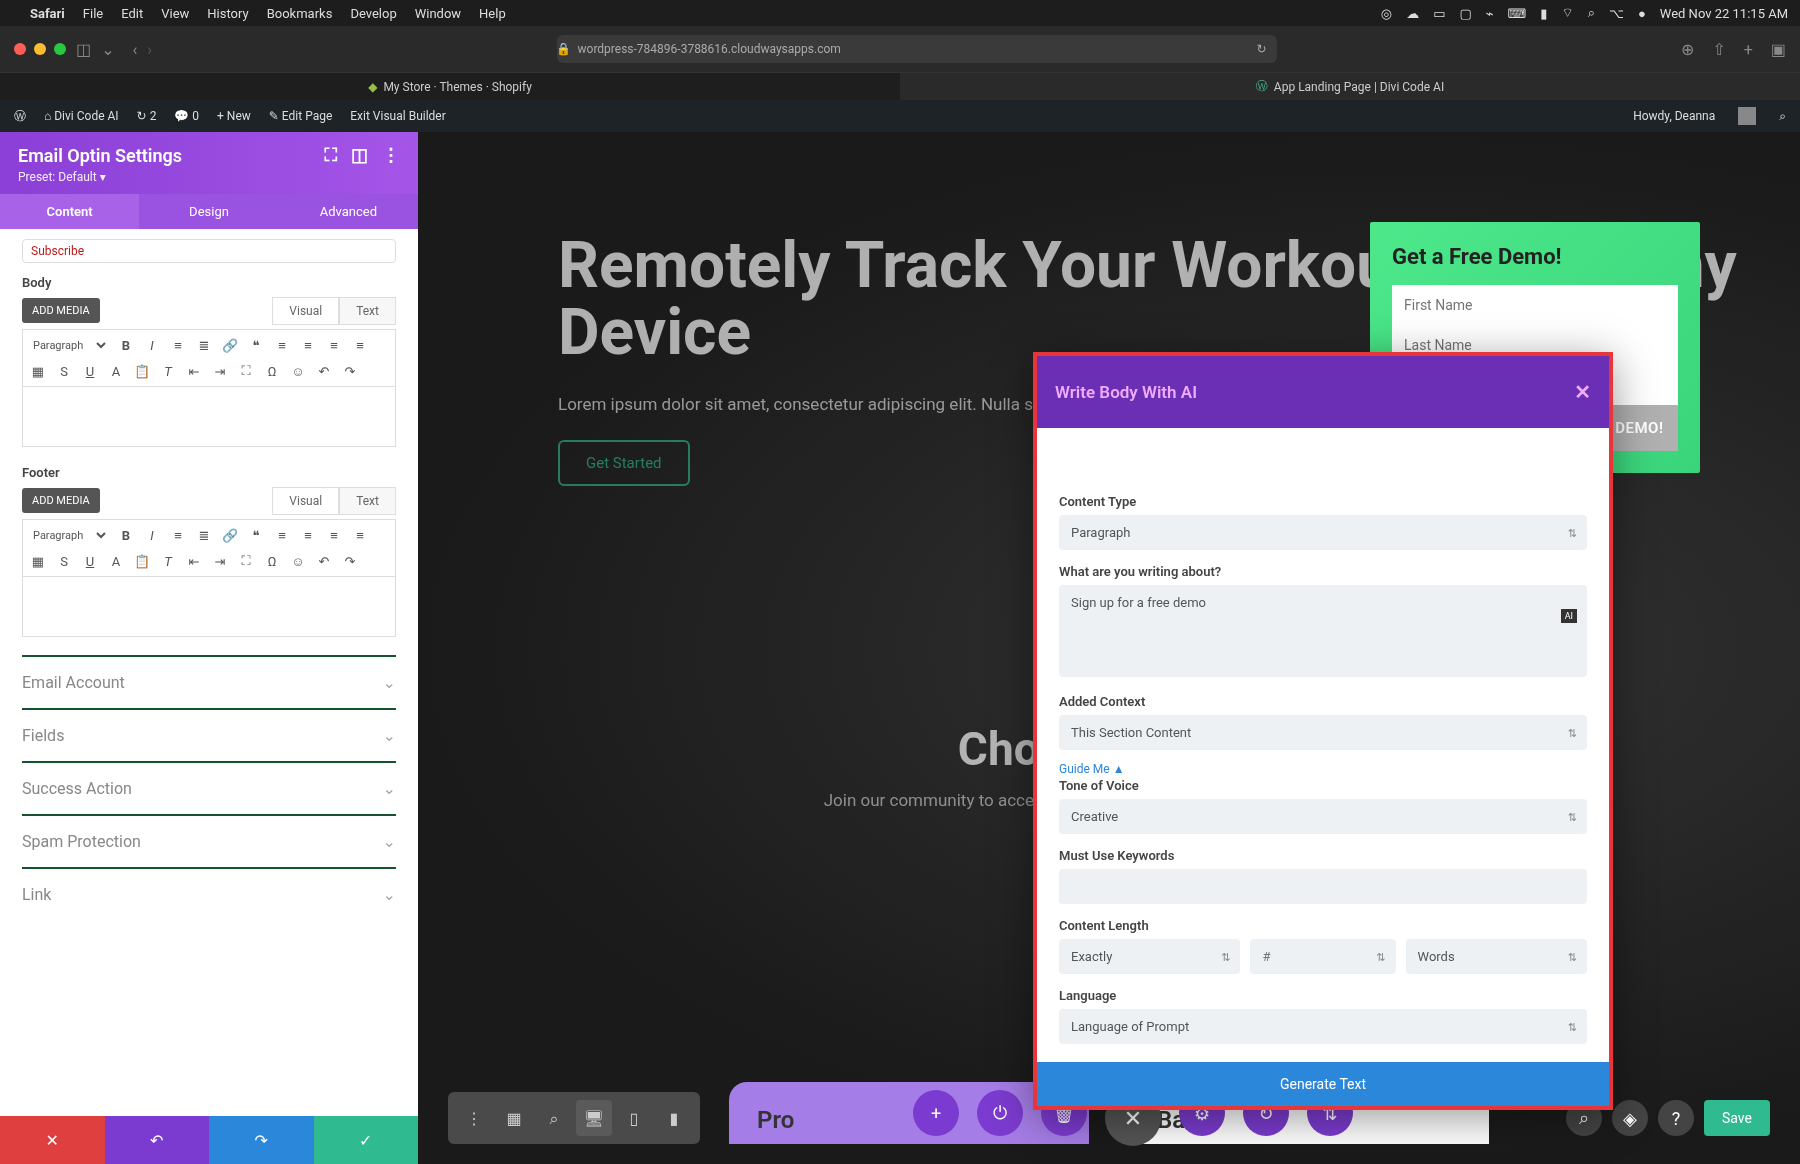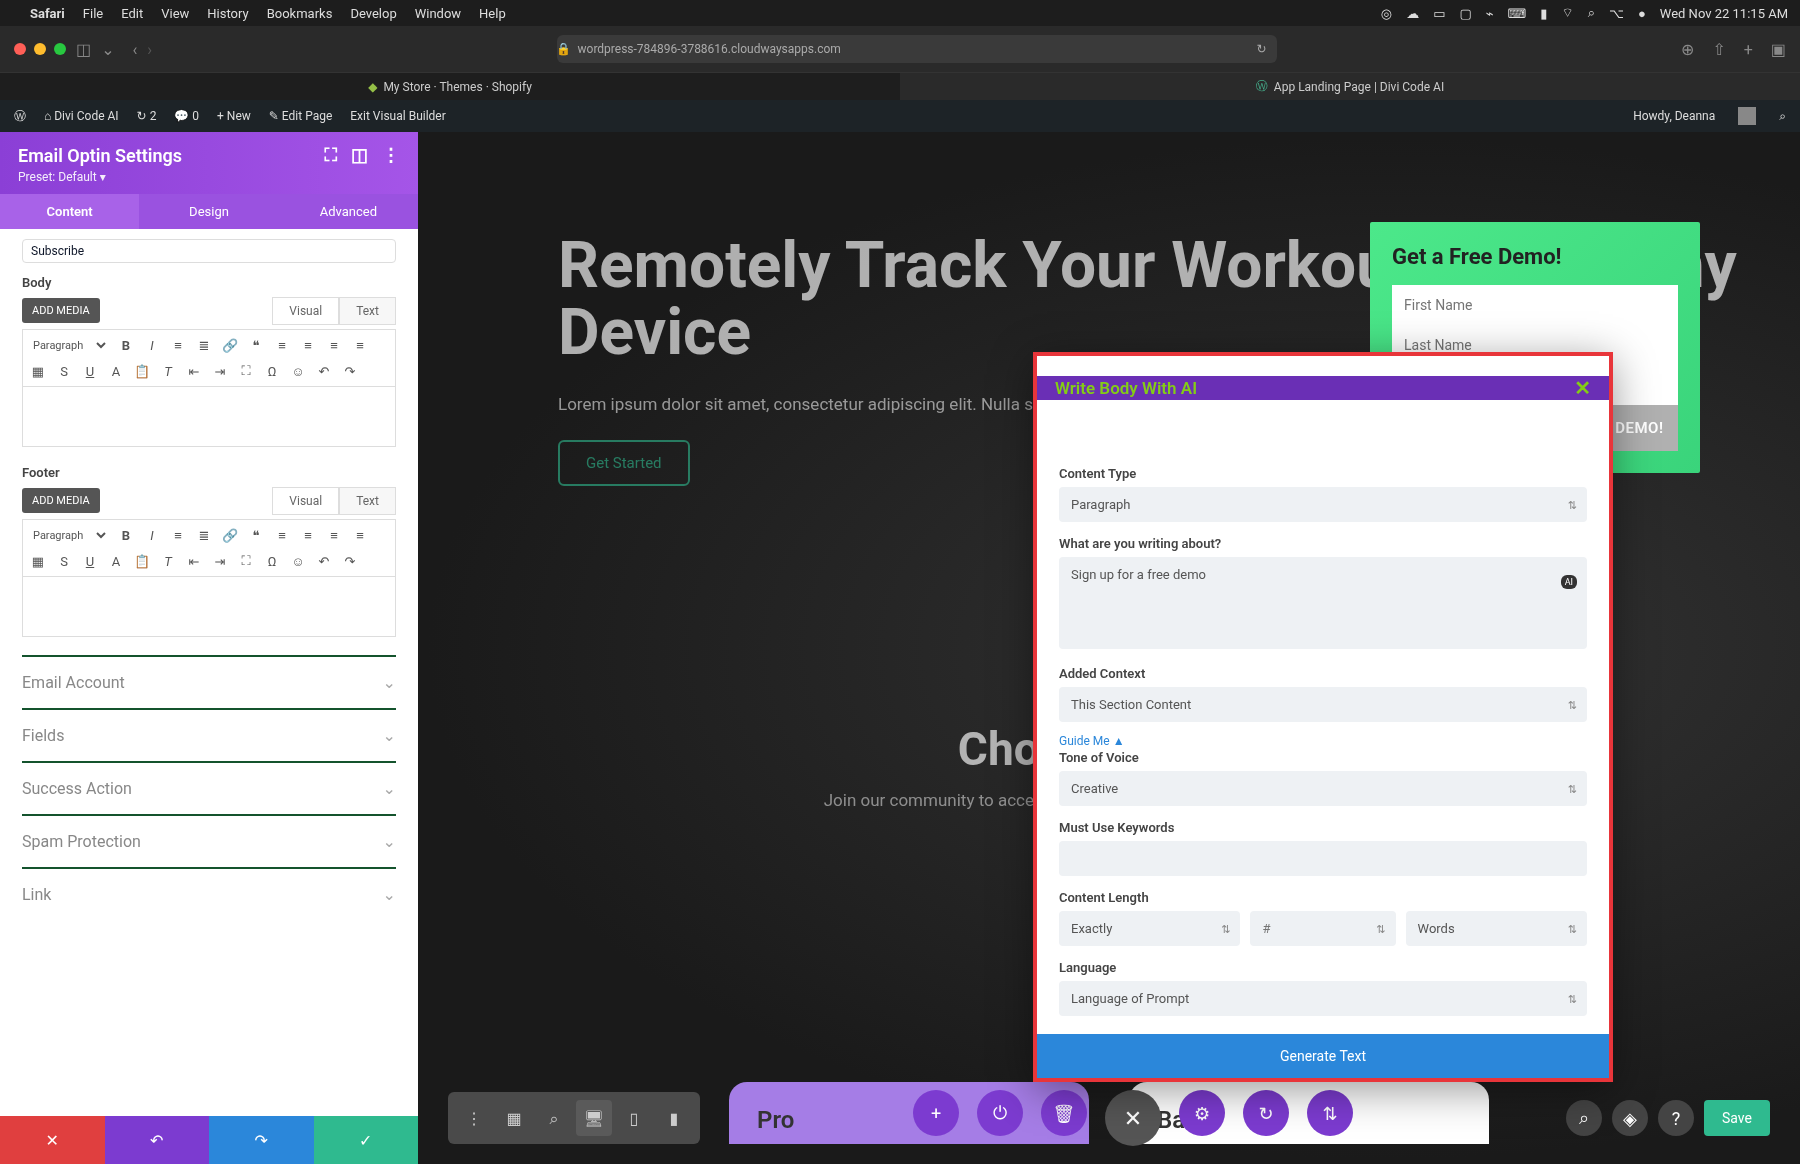--- a/index.html
+++ b/index.html
@@ -34,21 +34,21 @@
 .sidebar { width:418px; background:#fff; display:flex; flex-direction:column; height:100%; }
 .sb-head { background:#7e3bd0; background:linear-gradient(90deg,#8b3fd6,#a555e8); color:#fff; padding:12px 18px 10px; }
 .sb-title { font-size:18px; font-weight:600; display:flex; align-items:center; }
 .sb-title .tools { margin-left:auto; display:flex; gap:14px; }
 .sb-preset { font-size:12px; opacity:.9; margin-top:4px; }
 .sb-tabs { display:flex; background:#9a52e0; color:#fff; font-size:13px; }
 .sb-tab { flex:1; text-align:center; padding:10px 0; }
 .sb-tab.active { background:#a862e8; font-weight:600; }
 
 .sb-body { flex:1; overflow:auto; padding:10px 22px 0; color:#333; font-size:13px; }
-.subscribe-in { border:1px solid #ddd; border-radius:4px; padding:4px 8px; color:#0f172a; font-size:12px; margin-bottom:12px;}
+.subscribe-in { border:1px solid #ddd; border-radius:4px; padding:4px 8px; color:#b91c1c; font-size:12px; margin-bottom:12px;}
 .sec-label { font-weight:600; color:#444; margin:8px 0; }
 .add-media { background:#555; color:#fff; font-size:11px; padding:6px 10px; border-radius:3px; display:inline-block; }
 .ed-tabs { display:flex; gap:0; margin-top:-26px; justify-content:flex-end; }
 .ed-tab { font-size:12px; padding:6px 16px; color:#666; border:1px solid #ddd; background:#f7f7f7;}
 .ed-tab.active{ background:#fff; }
 .toolbar { border:1px solid #ddd; padding:6px; margin-top:4px; display:flex; flex-wrap:wrap; gap:8px; align-items:center;}
 .tb-sel { font-size:11px; border:none; background:transparent; min-width:80px; color:#555;}
 .tb-i { width:18px; height:18px; color:#555; font-size:13px; display:flex; align-items:center; justify-content:center; cursor:pointer;}
 .ed-area { border:1px solid #ddd; border-top:none; height:60px; }
 
@@ -86,29 +86,29 @@
 .bb-btn { width:36px; height:36px; display:flex; align-items:center; justify-content:center; color:#ccc; border-radius:4px;}
 .bb-btn.active { background:#5a5a5a; }
 .bb-center { margin:0 auto; display:flex; gap:18px; }
 .bb-circ { width:46px; height:46px; border-radius:50%; display:flex; align-items:center; justify-content:center; color:#fff; font-size:18px;}
 .c-pur{background:#7c3bd0}.c-dark{background:#444}.c-x{background:#555;width:56px;height:56px;font-size:22px;}
 .bb-right { display:flex; gap:10px; align-items:center;}
 .save-btn { background:#2fba8f; color:#fff; padding:10px 18px; border-radius:4px; font-size:14px;}
 
 
 .modal { position:absolute; left:615px; top:220px; width:580px; background:#fff; border:4px solid #e8353a; z-index:10; box-shadow:0 8px 40px rgba(0,0,0,.4);}
-.modal-head { background:#6a2fb5; color:#84cc16; padding:0 18px; display:flex; align-items:center; font-size:17px; font-weight:600;margin-top:20px;}
+.modal-head { background:#6a2fb5; color:#f0abfc; padding:24px 18px; display:flex; align-items:center; font-size:17px; font-weight:600;}
 .modal-head .close { margin-left:auto; font-size:20px; cursor:pointer;}
 .modal-body { padding:18px 22px 0; font-size:13px; color:#444; max-height:700px; overflow:auto;margin-top:48px;}
 .m-label { font-weight:600; margin:14px 0 6px; display:block;}
 .m-label:first-child { margin-top:0;}
 .m-select, .m-input, .m-ta { width:100%; background:#eef1f4; border:none; border-radius:4px; padding:10px 12px; font-size:13px; color:#555;}
 .m-ta { height:92px; resize:none; position:relative;}
 .ta-wrap { position:relative;}
-.ai-badge { position:absolute; right:10px; top:18px; background:#333; color:#fff; font-size:9px; padding:2px 4px; border-radius:6px;}
+.ai-badge { position:absolute; right:10px; top:24px; background:#333; color:#fff; font-size:9px; padding:2px 4px; border-radius:0;}
 .sel-wrap { position:relative; }
 .sel-arr { position:absolute; right:10px; top:50%; transform:translateY(-50%); color:#888; font-size:11px;}
 .guide { color:#2b87da; font-size:12px; margin:12px 0 2px;}
 .len-row { display:flex; gap:10px;justify-content:flex-end;}
 .len-row .sel-wrap { flex:1;}
 .len-row .sel-wrap.sm { flex:.8;}
 .gen-btn { background:#2b87da; color:#fff; text-align:center; padding:14px; font-size:14px; margin:18px -22px 0; cursor:pointer;}
 </style>
 </head>
 <body>

